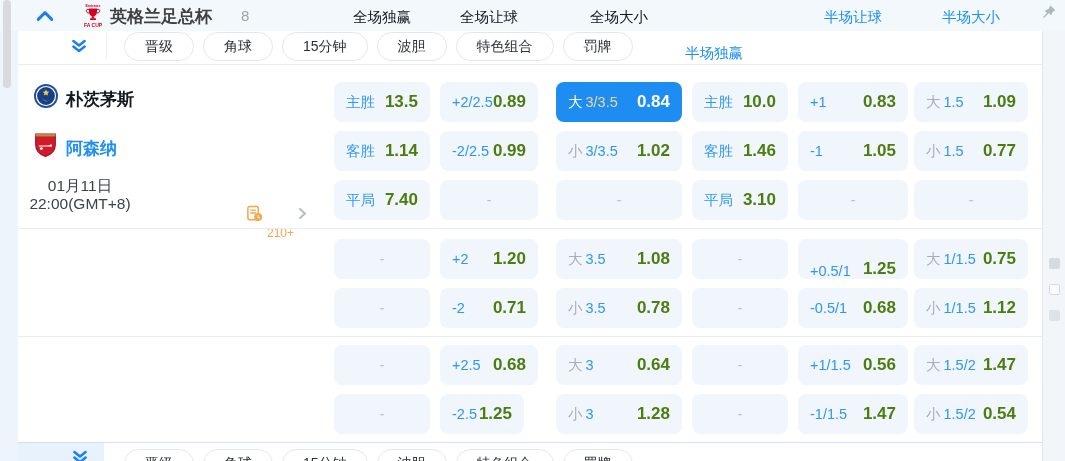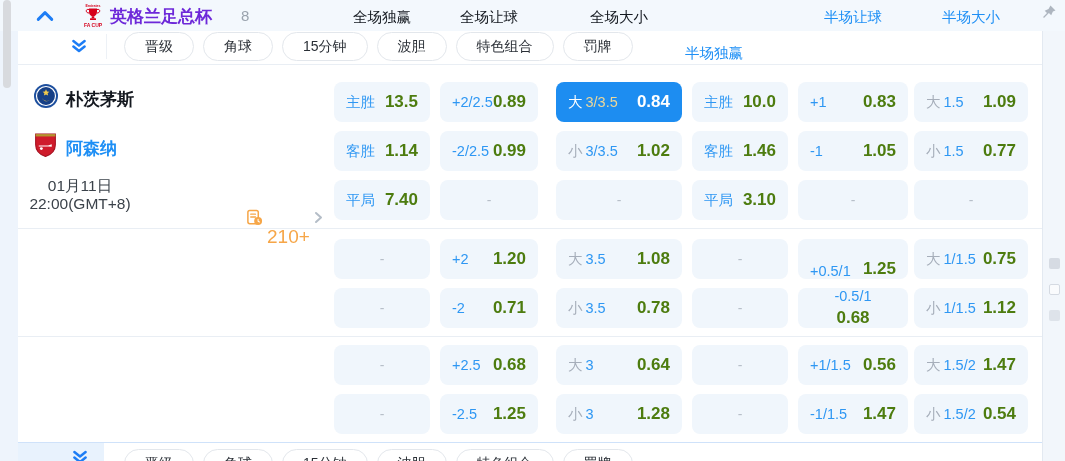--- a/index.html
+++ b/index.html
@@ -11,21 +11,21 @@
     --away-blue:#1e8ff5;
   }
   html,body{margin:0;padding:0;background:#fff;}
   .page{position:relative;width:1065px;height:461px;background:#fff;overflow:hidden;
         font-family:"Liberation Sans","DejaVu Sans",sans-serif;-webkit-font-smoothing:antialiased;}
 
   
   .header-band{position:absolute;left:0;top:0;width:1065px;height:31px;background:#f3f8fd;}
   .collapse-btn{position:absolute;left:36px;top:9px;width:18px;height:14px;cursor:pointer;}
   .facup-logo{position:absolute;left:80px;top:2px;width:26px;height:27px;}
-  .league-title{position:absolute;left:110px;top:5px;font-size:17px;font-weight:bold;color:#6d28d9;}
+  .league-title{position:absolute;left:110px;top:5px;font-size:17px;font-weight:bold;color:#404040;}
   .match-count{position:absolute;left:241px;top:7px;font-size:15px;color:#9aa3ae;}
   .market-header{position:absolute;top:8px;transform:translateX(-50%);font-size:14.5px;color:#13181f;white-space:nowrap;cursor:pointer;}
   .market-header.hl{color:var(--away-blue);}
   .pin-btn{position:absolute;left:1041px;top:4px;width:16px;height:16px;cursor:pointer;}
 
   
   .expand-btn{position:absolute;left:70px;top:37px;width:18px;height:18px;cursor:pointer;}
   .pills-divider{position:absolute;left:106px;top:34px;width:1px;height:25px;background:#edf1f6;}
   .pills{position:absolute;left:124px;display:flex;gap:9px;}
   .pills-top{top:32px;}
@@ -48,21 +48,21 @@
   .rail-ic.c{top:310px;background:#d3d8e0;}
 
   
   .team-row{position:absolute;left:20px;width:300px;height:40px;cursor:pointer;}
   .crest{position:absolute;left:13px;top:0;}
   .team-name{position:absolute;left:46px;top:5px;font-size:17px;font-weight:bold;color:#14181f;white-space:nowrap;}
   .team-name.away{color:var(--away-blue);}
   .date-block{position:absolute;left:23px;top:177px;width:114px;text-align:center;
               font-size:15.5px;line-height:17.5px;color:#3b424a;}
   .stats-link{position:absolute;left:246px;top:190px;display:flex;align-items:center;gap:4px;cursor:pointer;}
-  .stats-count{font-size:19px;color:var(--orange);margin-top:36px;}
+  .stats-count{font-size:12px;color:var(--orange);margin-top:36px;}
 
   
   .cell{position:absolute;height:40px;background:#f0f6fc;border-radius:8px;box-sizing:border-box;
         display:flex;align-items:center;justify-content:space-between;padding:0 12px;cursor:pointer;}
   .cell .lab{font-size:14.5px;color:var(--label-blue);display:flex;align-items:center;gap:3px;white-space:nowrap;}
   .cell .pre{color:#a6aeba;}
   .cell .val{font-size:17px;font-weight:bold;color:#4d7c0f;}
   .cell.empty{justify-content:center;cursor:default;}
   .cell .dash{color:#b7bfc9;font-size:14px;}
   .cell.selected{background:var(--sel-bg);}
@@ -336,21 +336,21 @@
       <div class="cell" style="left: 556px; width: 126px; top: 288px;">
         <span class="lab">
           <span class="pre">小</span>
           <span class="ln">3.5</span>
         </span>
         <span class="val">0.78</span>
       </div>
       <div class="cell empty" style="left: 692px; width: 96px; top: 288px;">
         <span class="dash">-</span>
       </div>
-      <div class="cell" style="left: 798px; width: 110px; top: 288px; flex-direction: column;">
+      <div class="cell" style="left: 798px; width: 110px; top: 288px;">
         <span class="lab">
           <span class="ln">-0.5/1</span>
         </span>
         <span class="val">0.68</span>
       </div>
       <div class="cell" style="left: 914px; width: 114px; top: 288px;">
         <span class="lab">
           <span class="pre">小</span>
           <span class="ln">1/1.5</span>
         </span>
@@ -384,21 +384,21 @@
       <div class="cell" style="left: 914px; width: 114px; top: 345px;">
         <span class="lab">
           <span class="pre">大</span>
           <span class="ln">1.5/2</span>
         </span>
         <span class="val">1.47</span>
       </div>
       <div class="cell empty" style="left: 334px; width: 96px; top: 394px;">
         <span class="dash">-</span>
       </div>
-      <div class="cell" style="left: 440px; width: 98px; top: 394px;">
+      <div class="cell" style="left: 440px; width: 84px; top: 394px;">
         <span class="lab">
           <span class="ln">-2.5</span>
         </span>
         <span class="val">1.25</span>
       </div>
       <div class="cell" style="left: 556px; width: 126px; top: 394px;">
         <span class="lab">
           <span class="pre">小</span>
           <span class="ln">3</span>
         </span>

